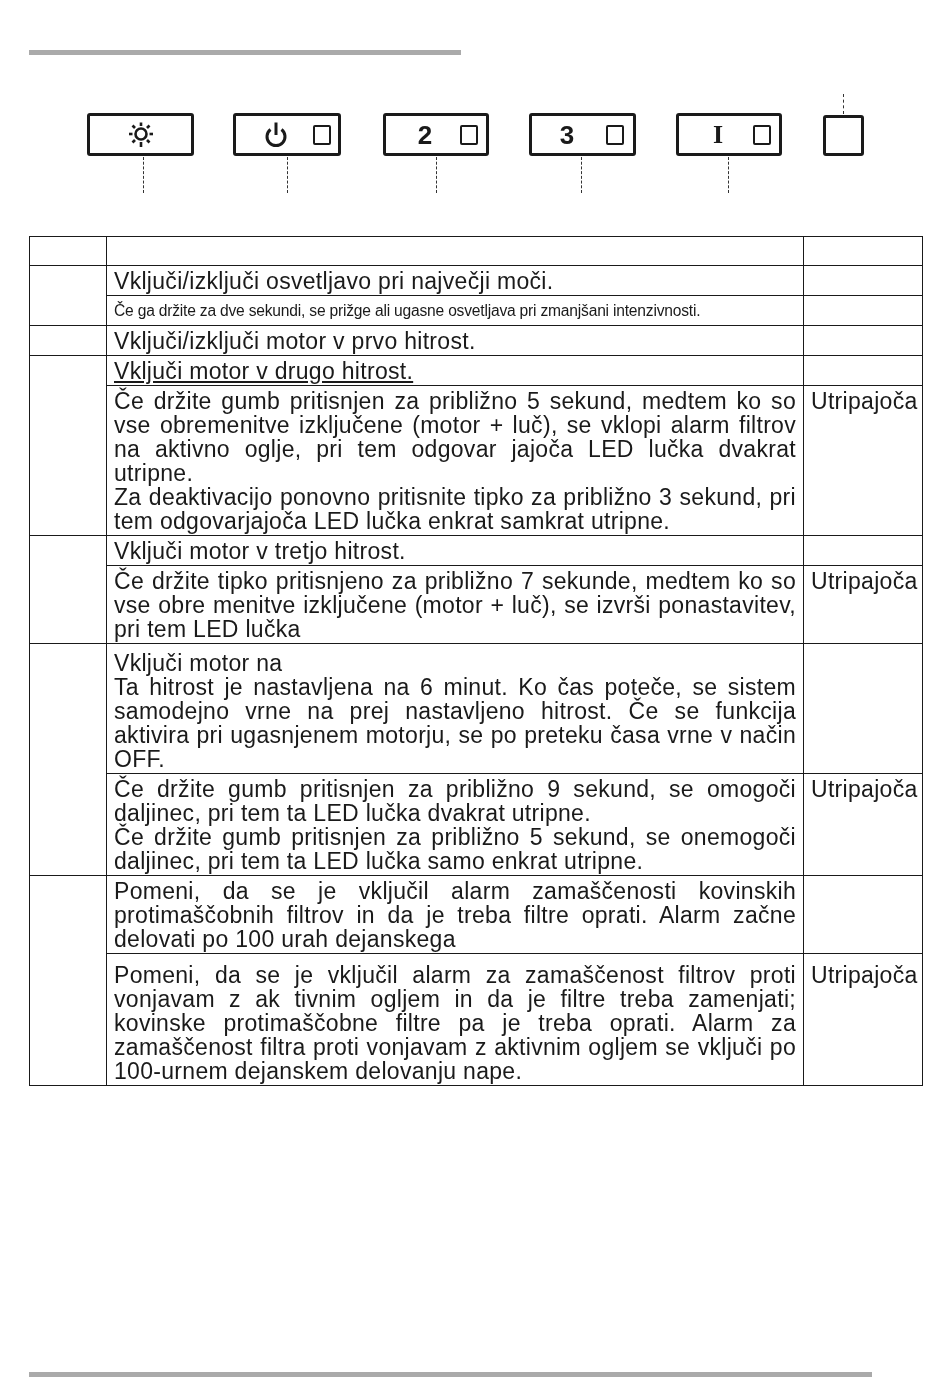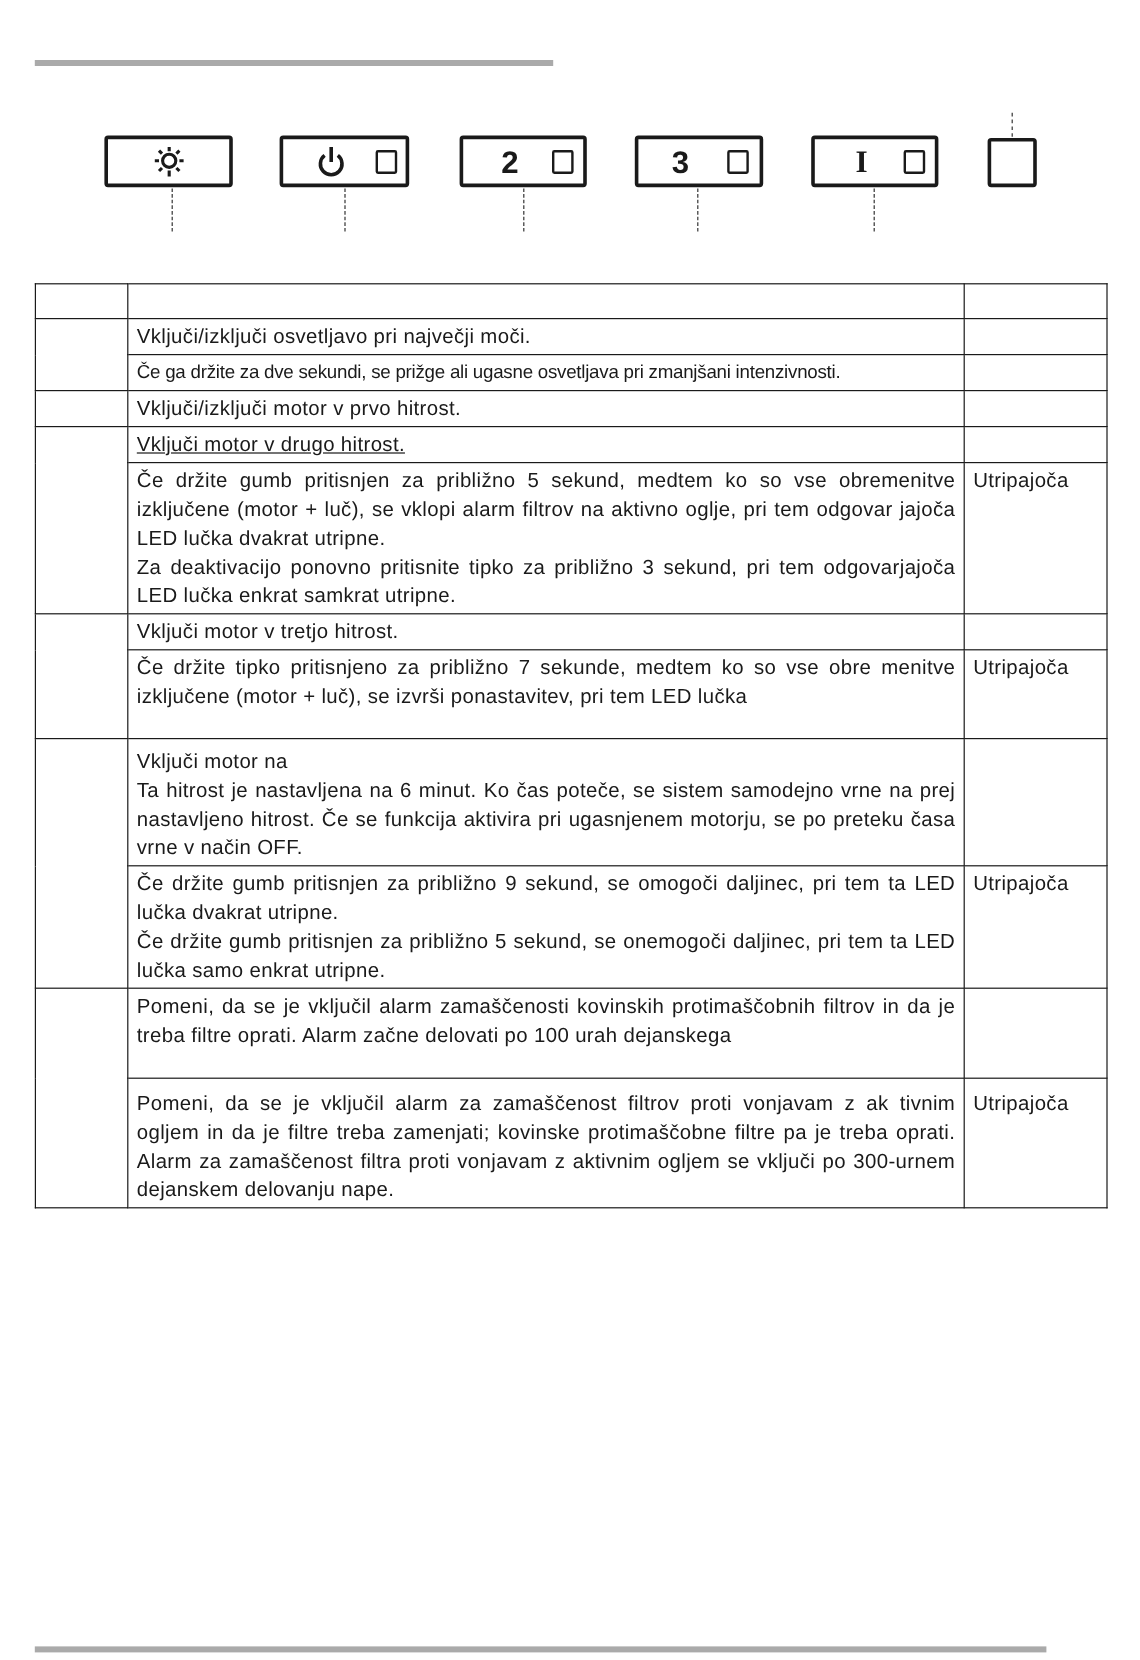--- a/index.html
+++ b/index.html
@@ -17,21 +17,21 @@
                 width: 18px; height: 20px; box-sizing: border-box;
                 border: 2.5px solid #1a1a1a; border-radius: 2px; }
     .btn svg { position: absolute; top: 50%; transform: translate(-50%, -50%); }
     .sq { position: absolute; left: 823px; top: 115px; width: 41px; height: 41px;
           box-sizing: border-box; border: 3px solid #1a1a1a; border-radius: 3px; }
     .dash { position: absolute; width: 0; border-left: 1px dashed #333; }
 
     table.ctl { position: absolute; left: 29px; top: 236px; width: 893px;
                 border-collapse: collapse; table-layout: fixed; }
     table.ctl td { border: 1px solid #1a1a1a; vertical-align: top; padding: 3px 7px 2px 7px;
-                   font-size: 17px; line-height: 24px; letter-spacing: 0.3px; }
+                   font-size: 23px; line-height: 24px; letter-spacing: 0.3px; }
     table.ctl td.desc { text-align: justify; }
     table.ctl td.small { font-size: 15.6px; letter-spacing: -0.2px; }
     .col1 { width: 77px; }
     .col2 { width: 697px; }
     .col3 { width: 119px; }
     .line { display: block; }
   </style>
 </head>
 <body>
 
@@ -152,19 +152,19 @@
     </td>
     <td>Utripajoča</td>
   </tr>
 
   <tr style="height:75px;">
     <td rowspan="2"></td>
     <td class="desc">Pomeni, da se je vključil alarm zamaščenosti kovinskih protimaščobnih filtrov in da je treba filtre oprati. Alarm začne delovati po 100 urah dejanskega</td>
     <td></td>
   </tr>
   <tr style="height:98px;">
-    <td class="desc" style="padding-top:9px;">Pomeni, da se je vključil alarm za zamaščenost filtrov proti vonjavam z ak tivnim ogljem in da je filtre treba zamenjati; kovinske protimaščobne filtre pa je treba oprati. Alarm za zamaščenost filtra proti vonjavam z aktivnim ogljem se vključi po 300-urnem dejanskem delovanju nape.</td>
+    <td class="desc" style="padding-top:9px;">Pomeni, da se je vključil alarm za zamaščenost filtrov proti vonjavam z ak tivnim ogljem in da je filtre treba zamenjati; kovinske protimaščobne filtre pa je treba oprati. Alarm za zamaščenost filtra proti vonjavam z aktivnim ogljem se vključi po 100-urnem dejanskem delovanju nape.</td>
     <td style="padding-top:9px;">Utripajoča</td>
   </tr>
 </tbody>
   </table>
 
 <div class="bar bottom"></div>
 
 </body></html>

